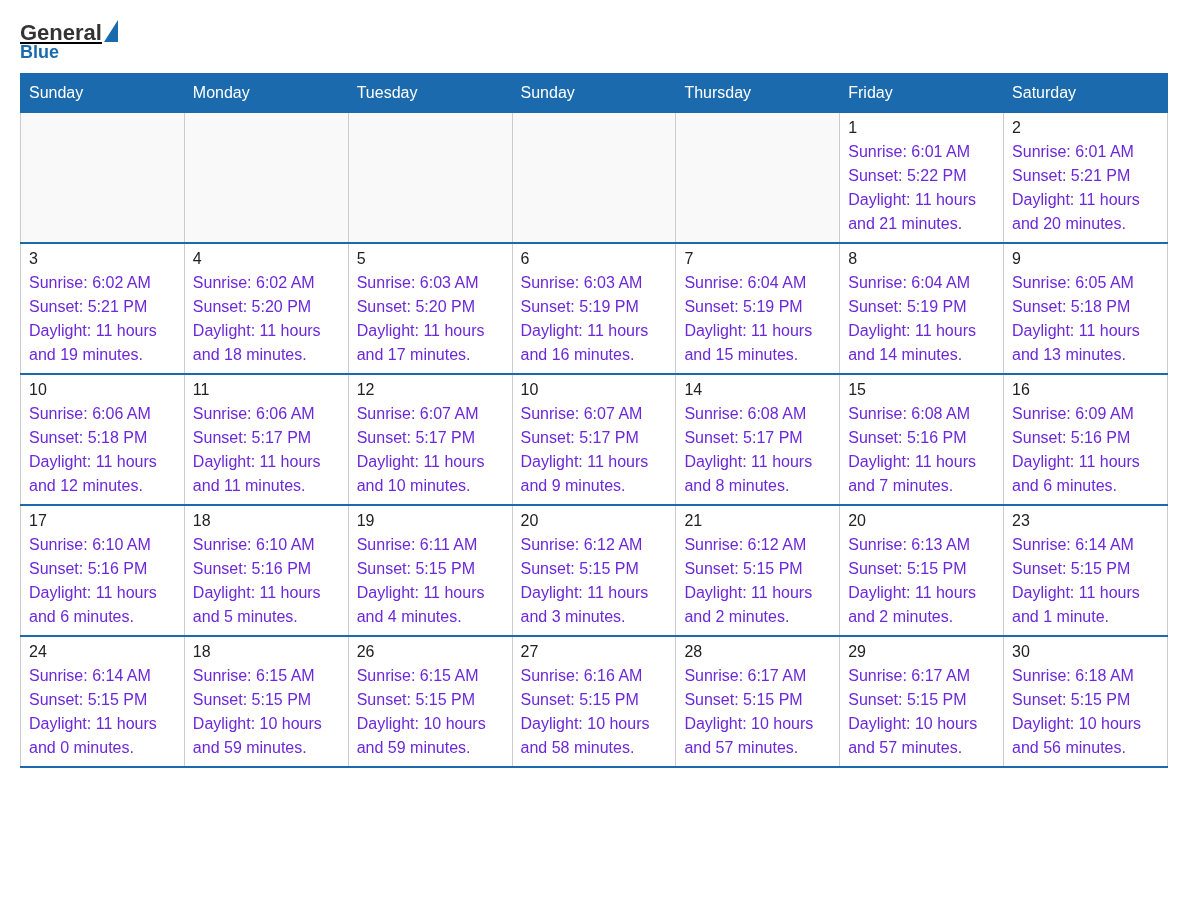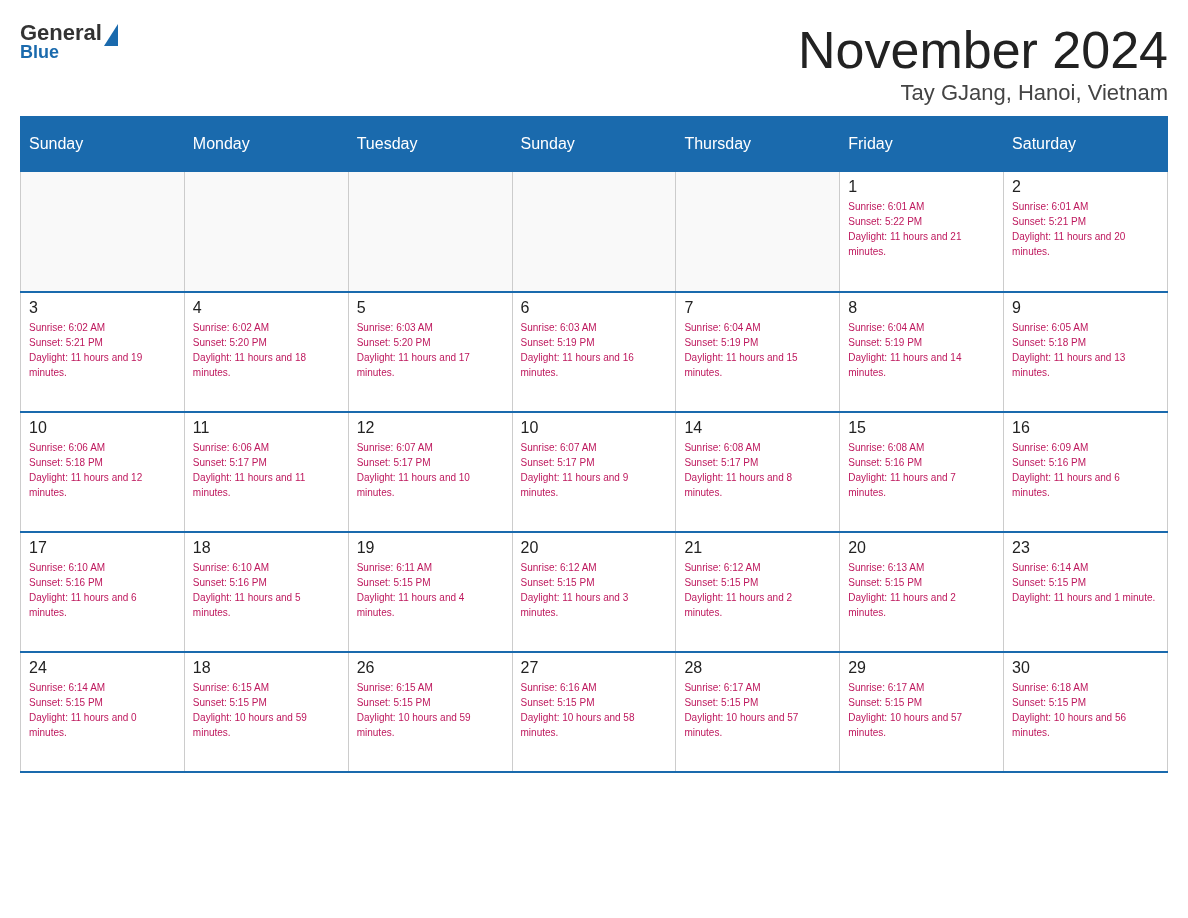--- a/index.html
+++ b/index.html
@@ -53,21 +53,21 @@
     table {
       width: 100%;
       border-collapse: collapse;
       margin-top: 10px;
     }
     thead tr th {
       background: #1a6aad;
       color: #fff;
       font-size: 16px;
       font-weight: normal;
-      padding: 18px 8px;
+      padding: 10px 8px;
       text-align: left;
       border: 1px solid #1a6aad;
     }
     tbody tr td {
       vertical-align: top;
       border: 1px solid #ccc;
       padding: 6px 8px;
       font-size: 13px;
       color: #333;
       min-height: 100px;
@@ -78,51 +78,48 @@
       border-bottom: 2px solid #1a6aad;
     }
     .day-number {
       font-size: 16px;
       font-weight: normal;
       color: #222;
       display: block;
       margin-bottom: 3px;
     }
     .day-info {
-      font-size: 10px;
-      color: #be185d;
+      font-size: 16px;
+      color: #6d28d9;
       line-height: 1.5;
     }
     .empty-cell {
       background: #f9f9f9;
     }
     .logo-wrapper {
       display: flex;
       flex-direction: column;
       align-items: flex-start;
     }
     .logo-top-row {
       display: flex;
-      align-items: flex-end;
+      align-items: flex-start;
+      text-decoration: underline;
     }
   </style>
 </head>
 <body>
 
 <div class="header">
   <div class="logo-wrapper">
     <div class="logo-top-row">
       <span class="logo-text-general">General</span>
       <span class="logo-triangle"></span>
     </div>
     <span class="logo-blue">Blue</span>
-  </div>
-  <div class="title-area">
-    <div class="calendar-title">November 2024</div>
-    <div class="calendar-subtitle">Tay GJang, Hanoi, Vietnam</div>
   </div>
 </div>
 
 <table>
   <thead>
     <tr>
     <th>Sunday</th>
         <th>Monday</th>
         <th>Tuesday</th>
         <th>Sunday</th>

